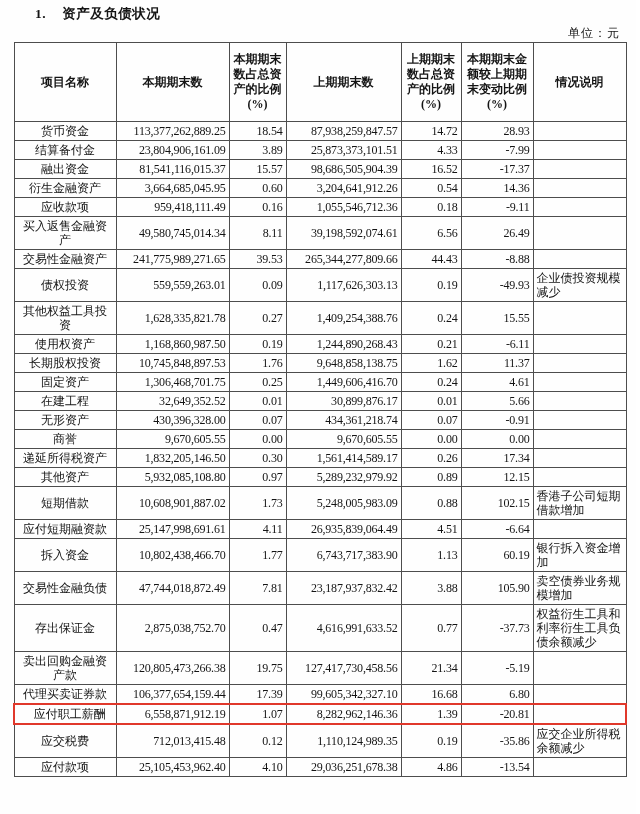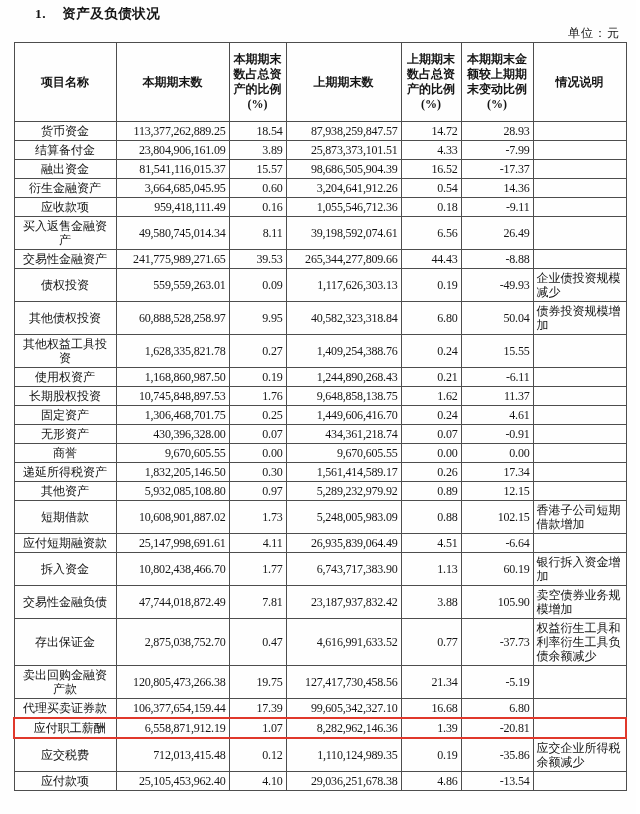--- a/index.html
+++ b/index.html
@@ -148,29 +148,20 @@
         <tr>
     <td class="c-name">债权投资</td>
     <td class="c-num">559,559,263.01</td>
     <td class="c-pct">0.09</td>
     <td class="c-num">1,117,626,303.13</td>
     <td class="c-pct">0.19</td>
     <td class="c-pct">-49.93</td>
     <td class="c-note">企业债投资规模减少</td>
   </tr>
         <tr>
-    <td class="c-name">其他债权投资</td>
-    <td class="c-num">60,888,528,258.97</td>
-    <td class="c-pct">9.95</td>
-    <td class="c-num">40,582,323,318.84</td>
-    <td class="c-pct">6.80</td>
-    <td class="c-pct">50.04</td>
-    <td class="c-note">债券投资规模增加</td>
-  </tr>
-        <tr>
     <td class="c-name">其他权益工具投资</td>
     <td class="c-num">1,628,335,821.78</td>
     <td class="c-pct">0.27</td>
     <td class="c-num">1,409,254,388.76</td>
     <td class="c-pct">0.24</td>
     <td class="c-pct">15.55</td>
     <td class="c-note"></td>
   </tr>
         <tr>
     <td class="c-name">使用权资产</td>
@@ -190,20 +181,29 @@
     <td class="c-pct">11.37</td>
     <td class="c-note"></td>
   </tr>
         <tr>
     <td class="c-name">固定资产</td>
     <td class="c-num">1,306,468,701.75</td>
     <td class="c-pct">0.25</td>
     <td class="c-num">1,449,606,416.70</td>
     <td class="c-pct">0.24</td>
     <td class="c-pct">4.61</td>
+    <td class="c-note"></td>
+  </tr>
+        <tr>
+    <td class="c-name">在建工程</td>
+    <td class="c-num">32,649,352.52</td>
+    <td class="c-pct">0.01</td>
+    <td class="c-num">30,899,876.17</td>
+    <td class="c-pct">0.01</td>
+    <td class="c-pct">5.66</td>
     <td class="c-note"></td>
   </tr>
         <tr>
     <td class="c-name">无形资产</td>
     <td class="c-num">430,396,328.00</td>
     <td class="c-pct">0.07</td>
     <td class="c-num">434,361,218.74</td>
     <td class="c-pct">0.07</td>
     <td class="c-pct">-0.91</td>
     <td class="c-note"></td>

